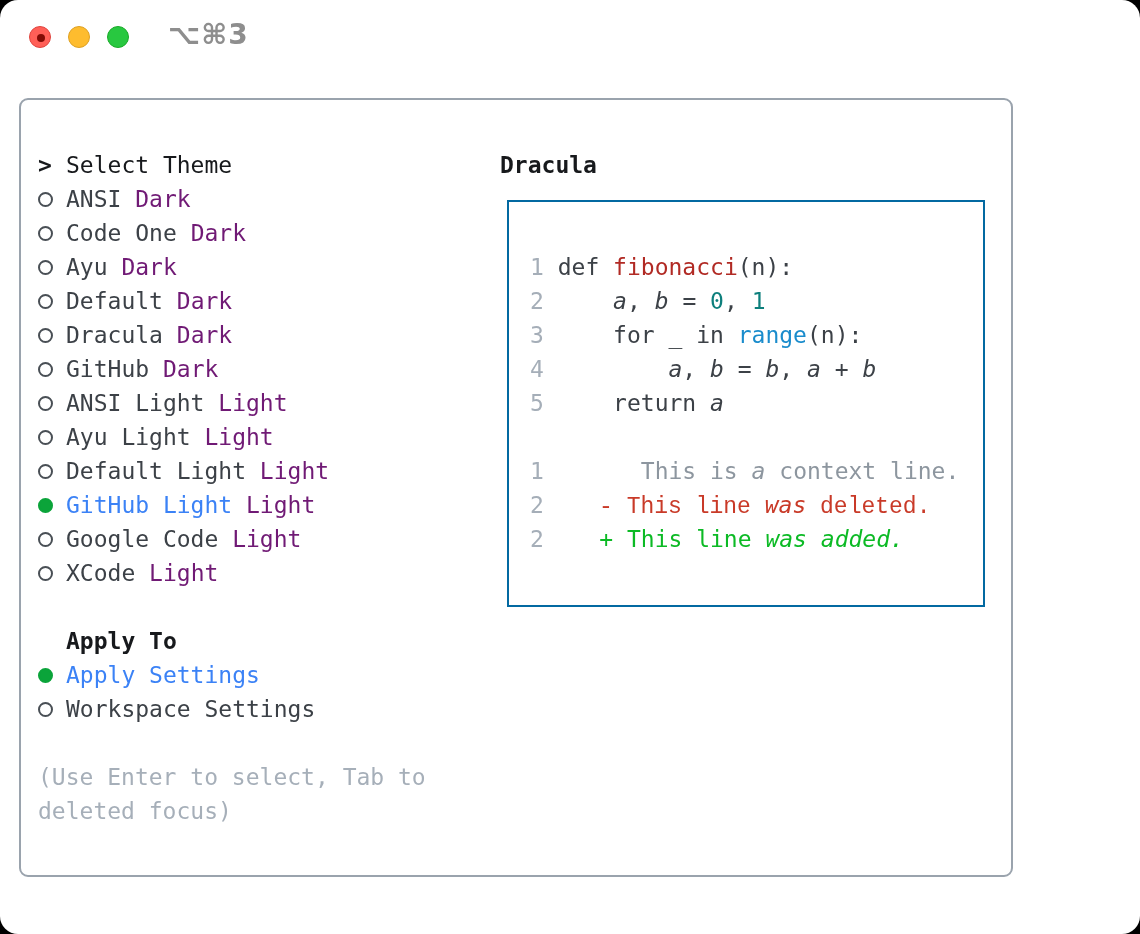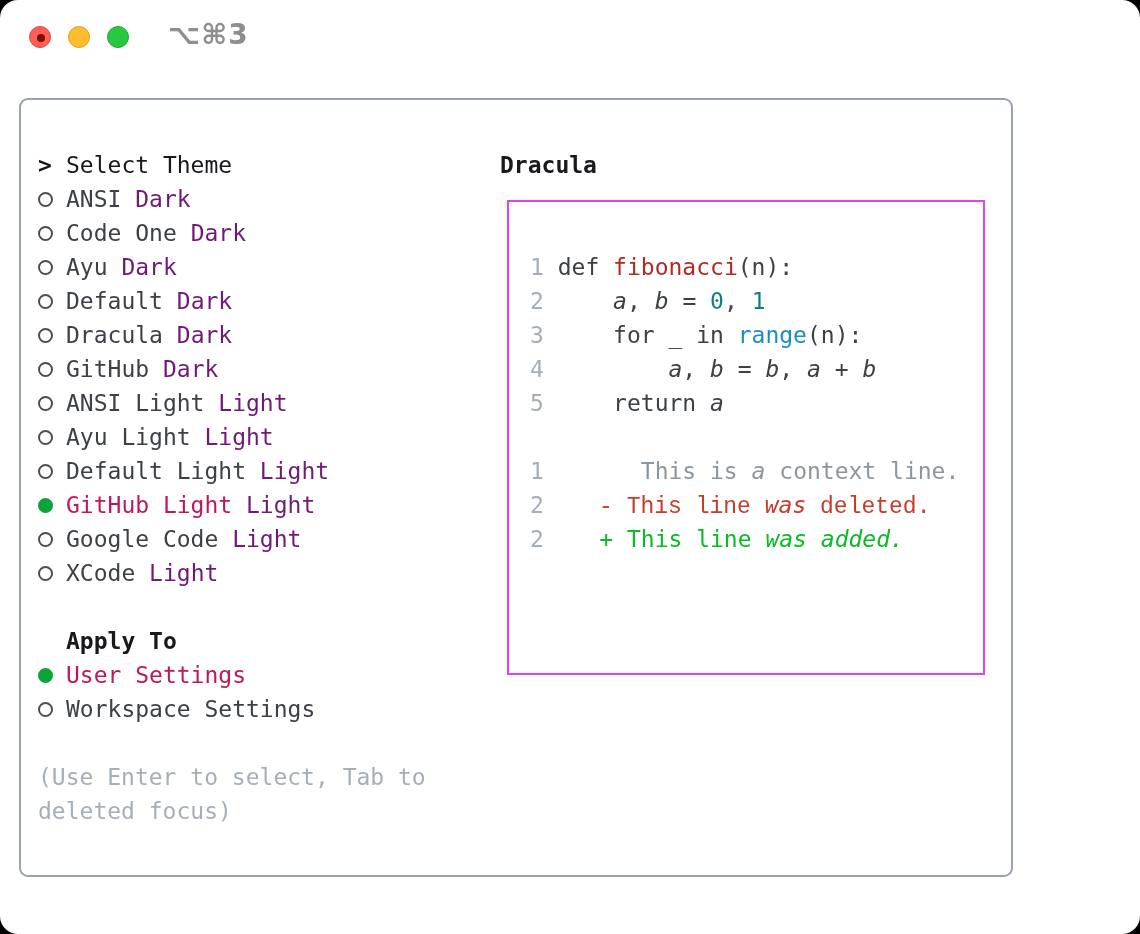--- a/index.html
+++ b/index.html
@@ -54,32 +54,32 @@
   }
   .dot{
     width:15px;height:15px;box-sizing:border-box;
     border:2px solid #494f55;border-radius:50%;
   }
   .dot.sel{background:#0ba43a;border-color:#0ba43a;}
   .prompt{font-weight:bold;color:#17191c;}
   .hdr{font-weight:normal;color:#17191c;}
   .subhdr{color:#17191c;font-weight:600;}
   .item-name{color:#3c4147;}
-  .item-name.sel{color:#be185d;}
+  .item-name.sel{color:#3b82f6;}
   .variant{color:#701a75;}
   .hint{color:#a6afb9;}
   
   .preview-header{
     position:absolute;left:479px;top:48px;height:34px;line-height:34px;
     font-size:23px;font-weight:bold;color:#17191c;white-space:pre;
   }
   .preview-box{
     position:absolute;left:486px;top:100px;
-    width:478px;height:475px;box-sizing:border-box;
-    border:2px solid #d946ef;background:#fff;
+    width:478px;height:407px;box-sizing:border-box;
+    border:2px solid #0369a1;background:#fff;
   }
   .code{
     position:absolute;left:21px;top:48px;
     font-size:23px;line-height:34px;white-space:pre;
   }
   .code-line{height:34px;}
   .lineno{color:#a5aeb8;}
   .tk-p{color:#3c4147;}
   .tk-k{color:#3c4147;}
   .tk-fn{color:#b12a24;}
@@ -131,21 +131,21 @@
         </div>
 
       <div class="row"></div>
 
       <div class="row">
         <span class="gutter"></span>
         <span class="subhdr">Apply To</span>
       </div>
 
       <div id="apply-items">
-          <div class="row"><span class="gutter"><span class="dot sel"></span></span><span class="item-name sel">User Settings</span></div>
+          <div class="row"><span class="gutter"><span class="dot sel"></span></span><span class="item-name sel">Apply Settings</span></div>
           <div class="row"><span class="gutter"><span class="dot"></span></span><span class="item-name">Workspace Settings</span></div>
         </div>
 
       <div class="row"></div>
 
       <div class="row hint">(Use Enter to select, Tab to</div>
       <div class="row hint">deleted focus)</div>
     </div>
 
     <div class="preview-header">Dracula</div>

